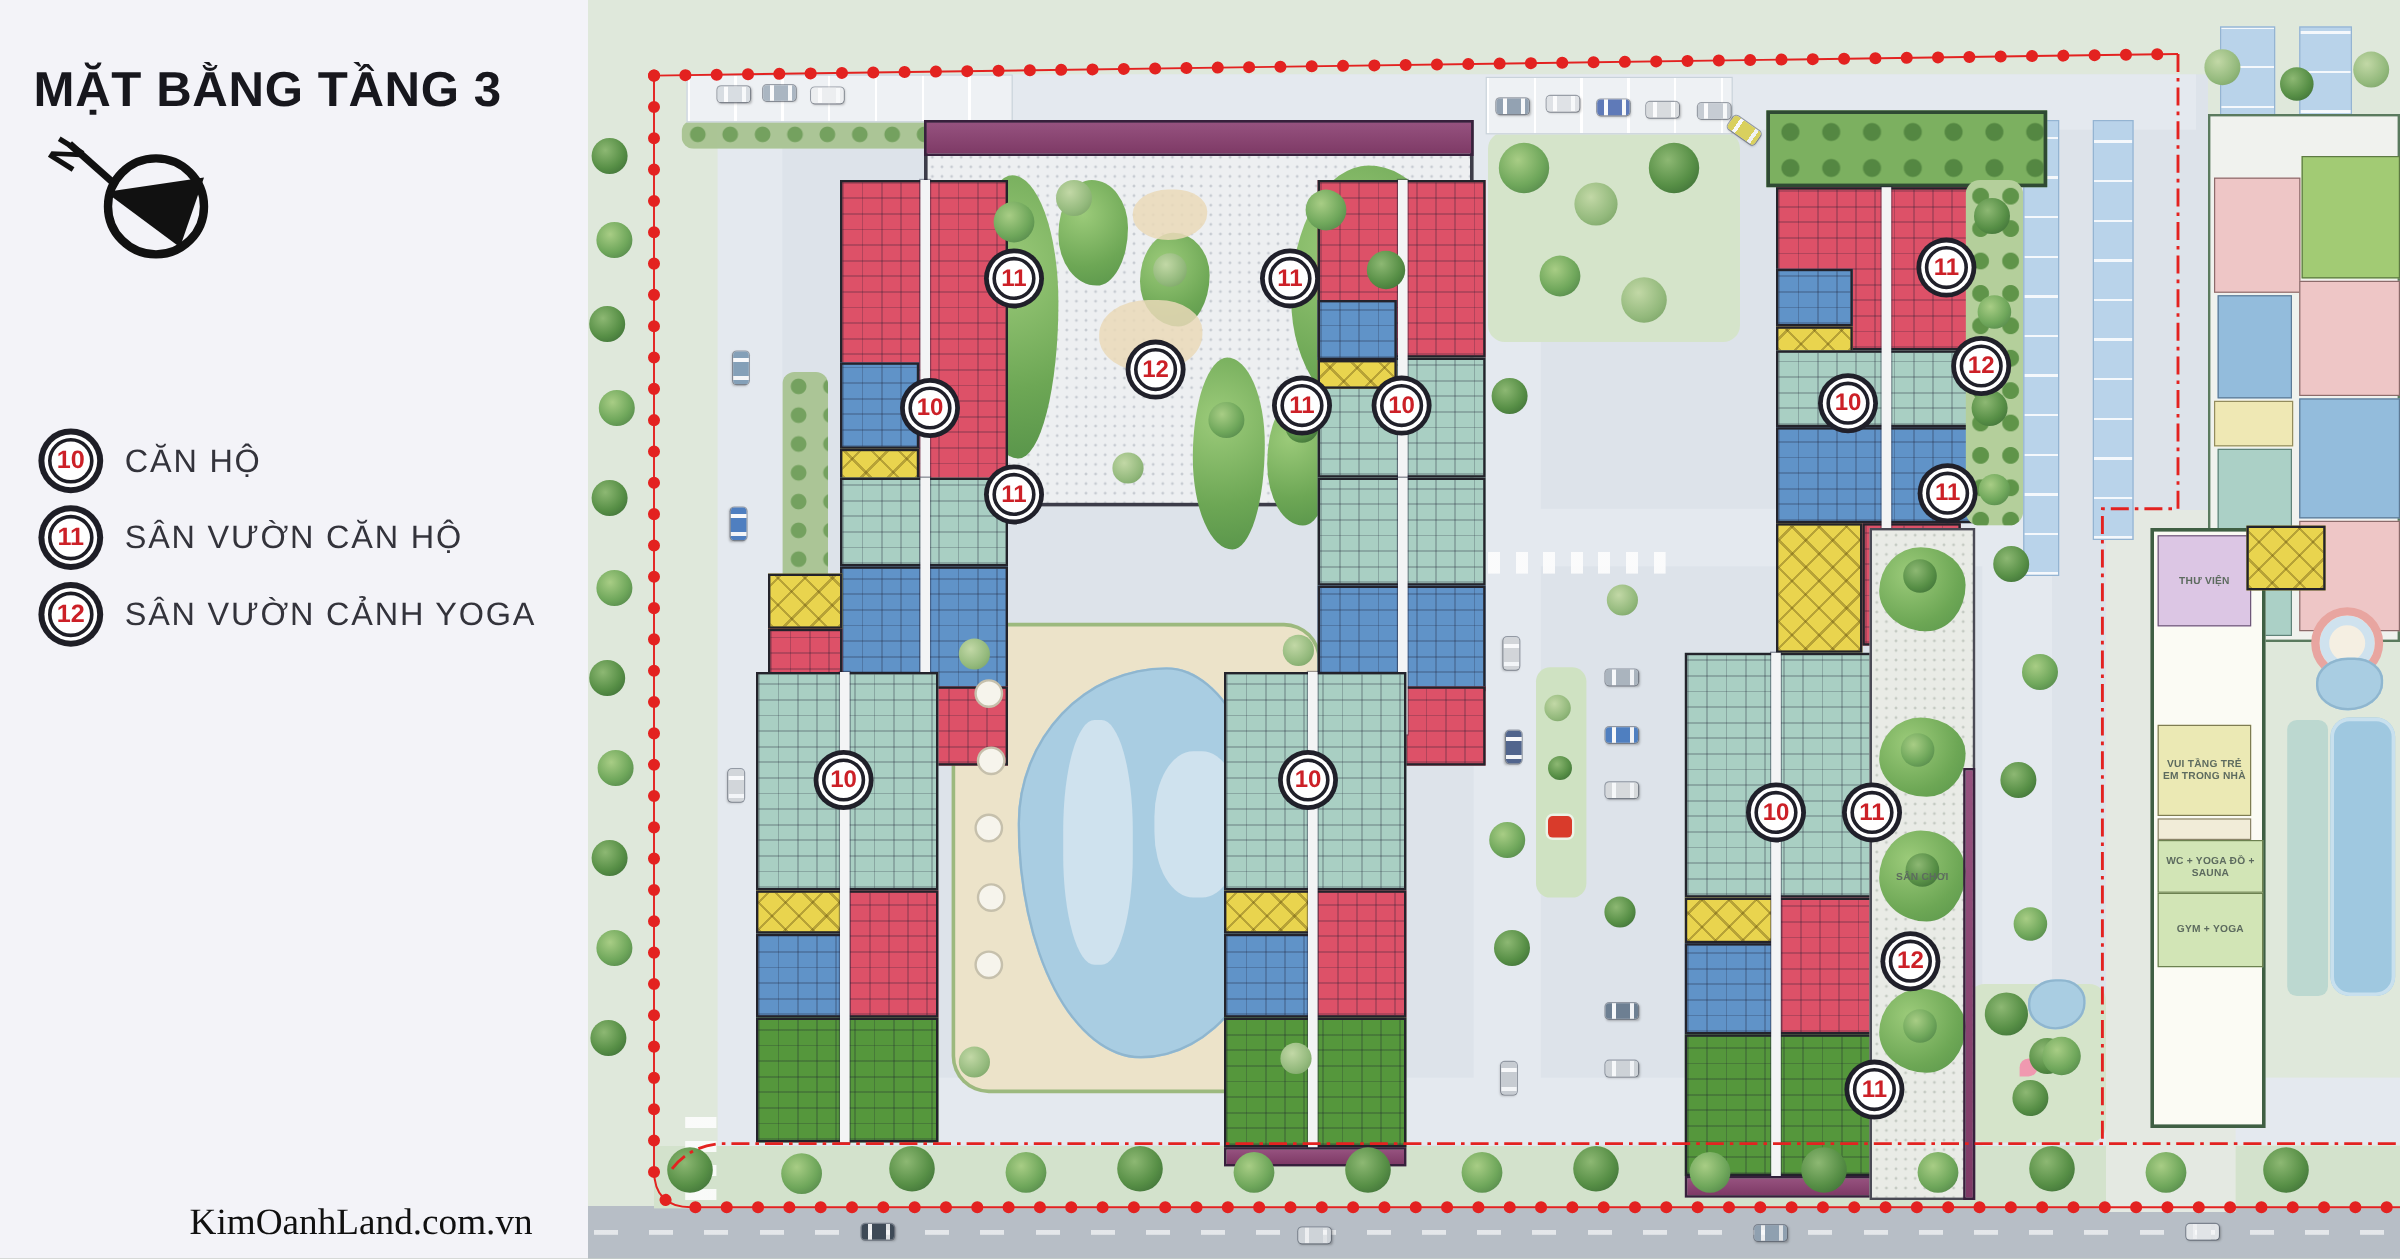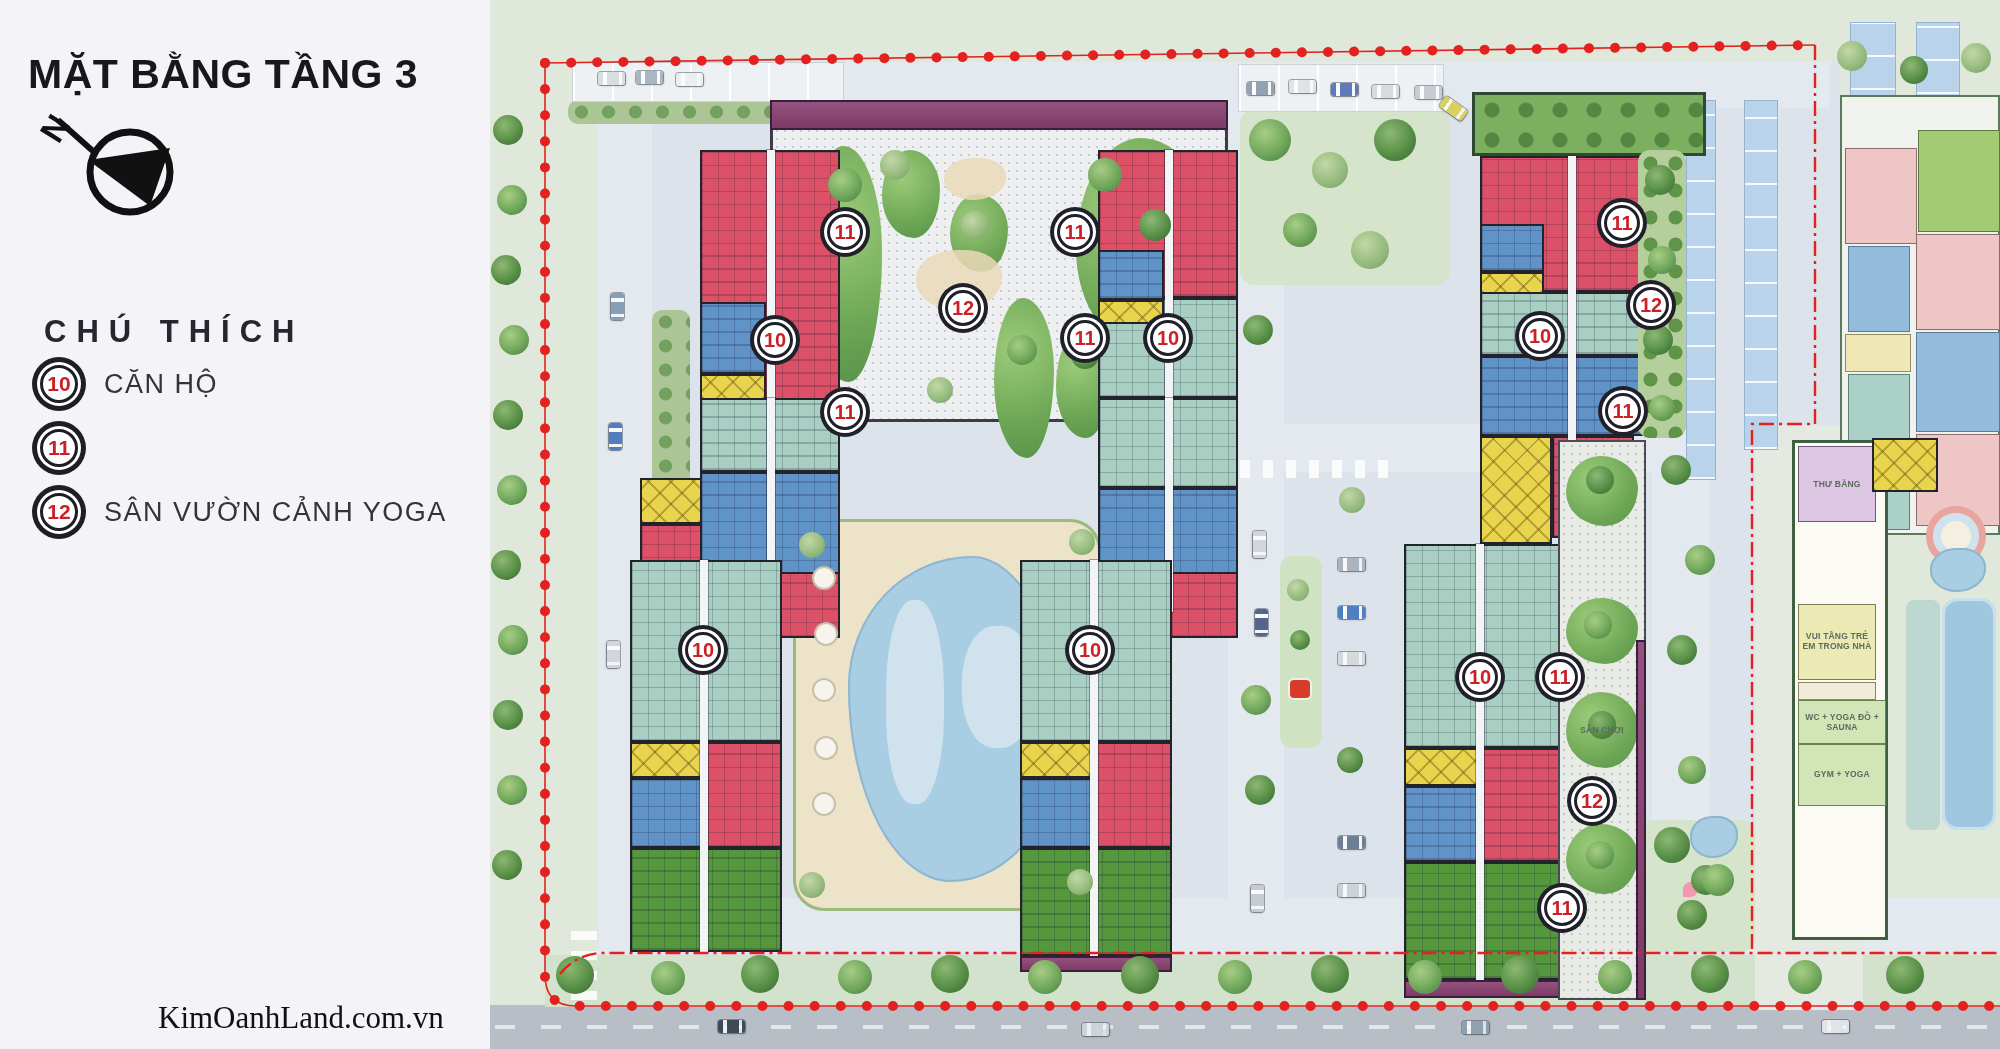--- a/index.html
+++ b/index.html
@@ -115,28 +115,28 @@
   <section class="panel">
     <h1 class="title">MẶT BẰNG TẦNG 3</h1>
 
     <svg class="north" width="170" height="130" viewBox="0 0 170 130">
       <circle cx="92" cy="72" r="40" fill="none" stroke="#111" stroke-width="7"></circle>
       <path d="M50,60 L132,48 L112,106 Z" fill="#111"></path>
       <line x1="56" y1="52" x2="20" y2="20" stroke="#111" stroke-width="6"></line>
       <text x="10" y="42" font-size="34" font-weight="bold" fill="#111" transform="rotate(-58 18 34)">N</text>
     </svg>
 
-    <h2 class="legend-head">CHÚ THÍCH</h2>
     <div class="legend-list" id="legend-list">
         <div class="legend-row">
           <span class="lbadge">10</span>
           <span class="legend-label">CĂN HỘ</span>
         </div>
         <div class="legend-row">
           <span class="lbadge">11</span>
+          <span class="legend-label">SÂN VƯỜN CĂN HỘ</span>
         </div>
         <div class="legend-row">
           <span class="lbadge">12</span>
           <span class="legend-label">SÂN VƯỜN CẢNH YOGA</span>
         </div>
       </div>
 
     <div class="watermark">KimOanhLand.com.vn</div>
   </section>
 
@@ -383,19 +383,19 @@
       <div class="badge" style="left: 703px; top: 650px;">10</div>
       <div class="badge" style="left: 1090px; top: 650px;">10</div>
       <div class="badge" style="left: 1622px; top: 223px;">11</div>
       <div class="badge" style="left: 1651px; top: 305px;">12</div>
       <div class="badge" style="left: 1540px; top: 336px;">10</div>
       <div class="badge" style="left: 1623px; top: 411px;">11</div>
       <div class="badge" style="left: 1480px; top: 677px;">10</div>
       <div class="badge" style="left: 1560px; top: 677px;">11</div>
       <div class="badge" style="left: 1592px; top: 801px;">12</div>
       <div class="badge" style="left: 1562px; top: 908px;">11</div>
-      <div class="roomlabel" style="left: 1837px; top: 484px;">THƯ BẰNG</div>
+      <div class="roomlabel" style="left: 1837px; top: 484px;">THƯ VIỆN</div>
       <div class="roomlabel" style="left: 1837px; top: 641px;">VUI TẦNG TRẺ EM TRONG NHÀ</div>
       <div class="roomlabel" style="left: 1842px; top: 722px;">WC + YOGA ĐỒ + SAUNA</div>
       <div class="roomlabel" style="left: 1842px; top: 774px;">GYM + YOGA</div>
       <div class="roomlabel" style="left: 1602px; top: 730px;">SÂN CHƠI</div>
     </div>
 </div>
 
 </body></html>

